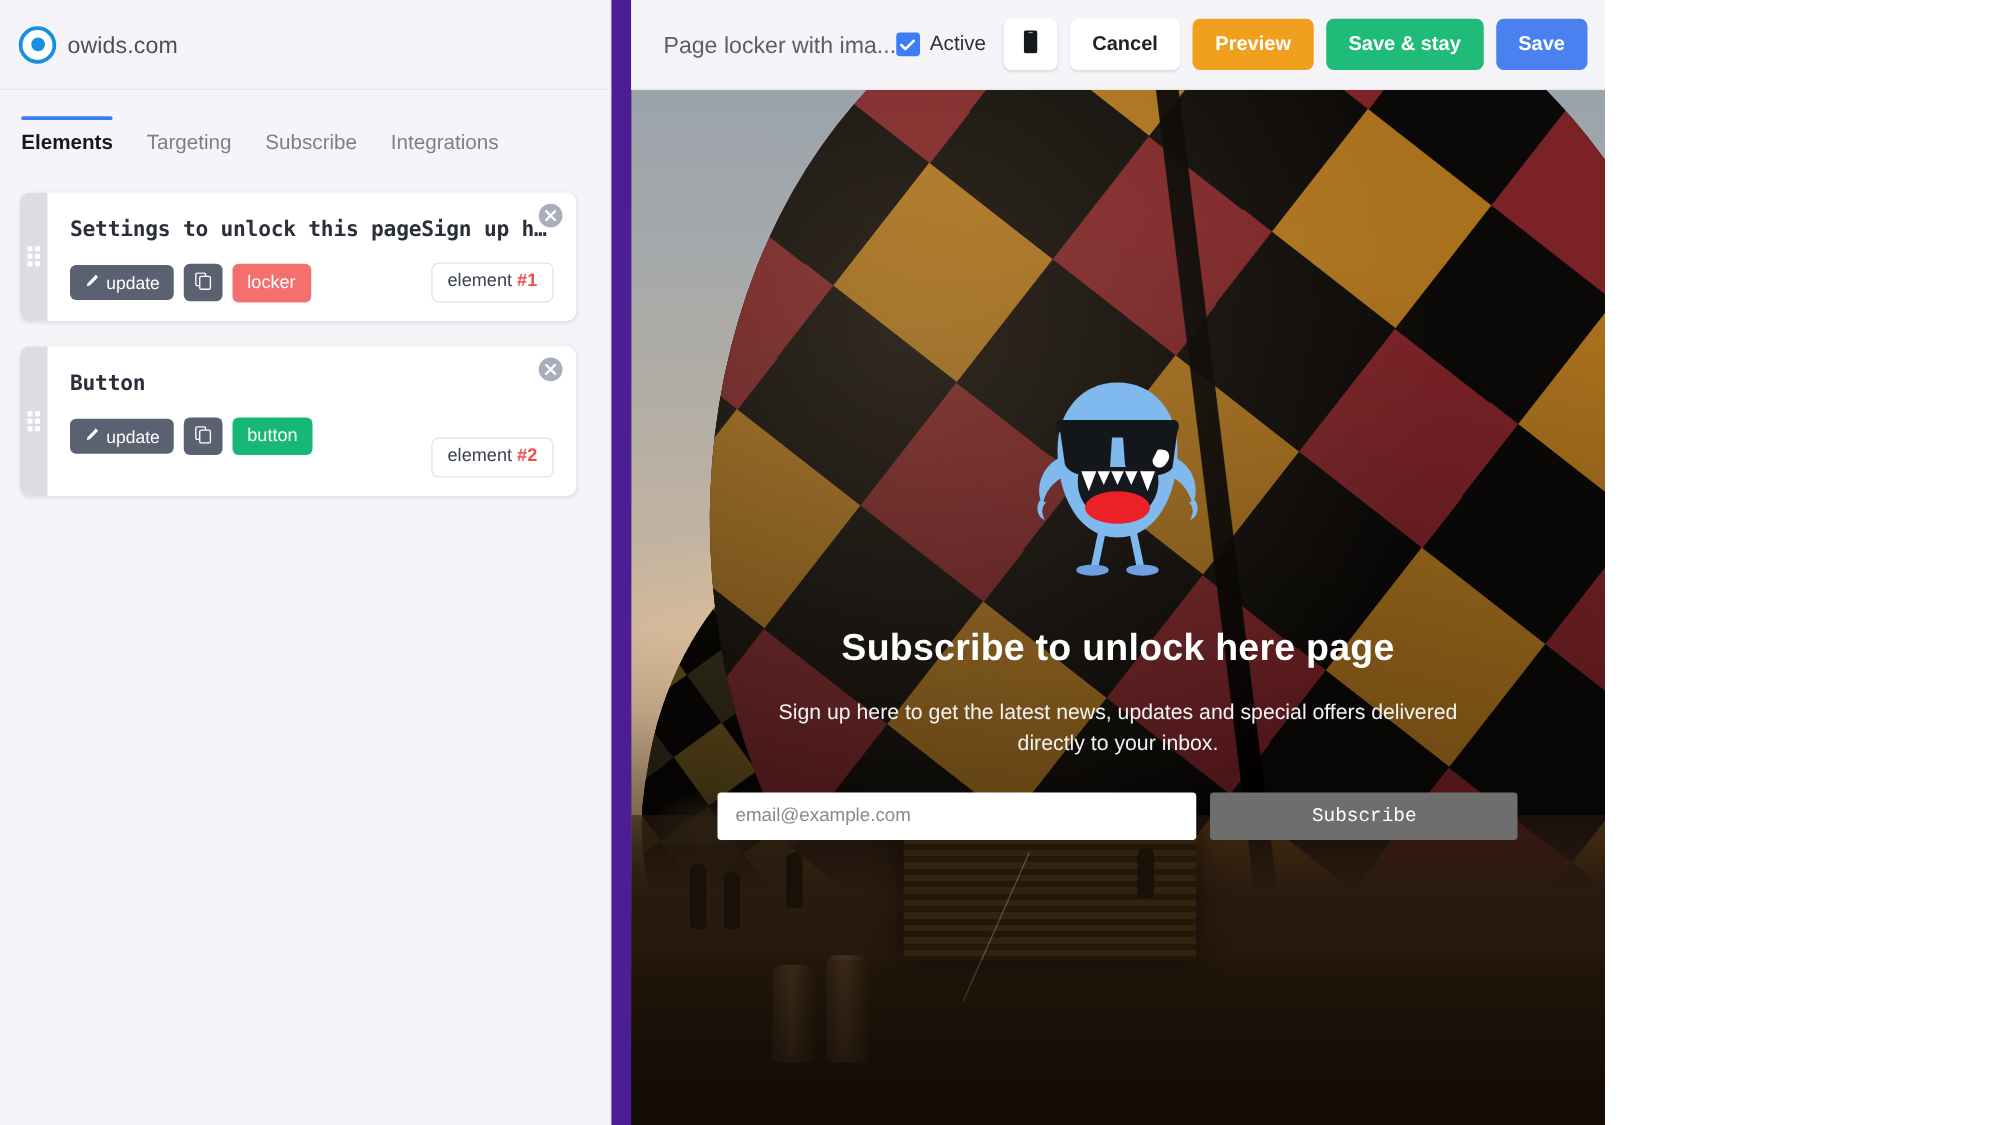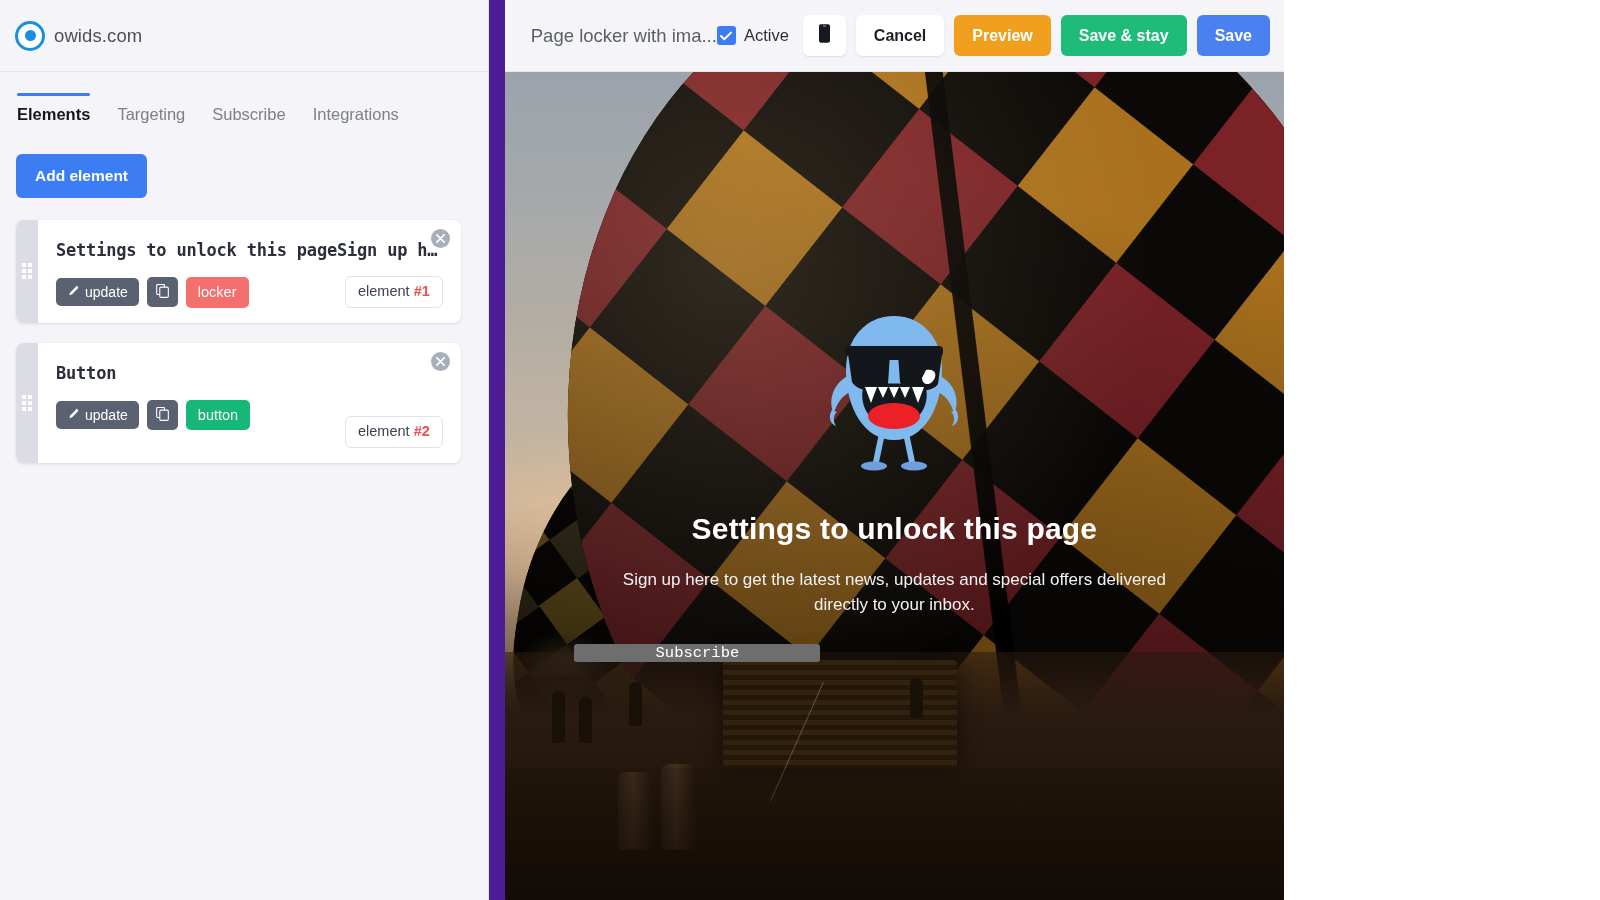--- a/index.html
+++ b/index.html
@@ -528,23 +528,20 @@
       <div class="brand-name">owids.com</div>
     </div>
 
     <div class="tabs">
       <div class="tab active">Elements</div>
       <div class="tab">Targeting</div>
       <div class="tab">Subscribe</div>
       <div class="tab">Integrations</div>
     </div>
 
-    <div class="add-element-wrap">
-      <button class="add-element-btn">Add element</button>
-    </div>
 
     <div class="cards">
 
       <div class="el-card">
         <div class="drag-rail">
           <div class="drag-dots">
               <span></span>
               <span></span>
               <span></span>
               <span></span>
@@ -720,23 +717,24 @@
             <path d="M47 77 L53 93 L59 77 Z" fill="#ffffff"></path>
             <path d="M60 77 L65 88 L70 77 Z" fill="#ffffff"></path>
             <path d="M71 77 L76 88 L81 77 Z" fill="#ffffff"></path>
             <path d="M82 77 L87 88 L92 77 Z" fill="#ffffff"></path>
             <path d="M94 77 L100 93 L106 77 Z" fill="#ffffff"></path>
 
             <ellipse cx="76" cy="106" rx="26" ry="13" fill="#ec2027"></ellipse>
           </svg>
         </div>
 
-        <div class="ov-title">Settings to unlock this page</div>
+        <div class="ov-title">Subscribe to unlock here page</div>
         <div class="ov-sub">Sign up here to get the latest news, updates and special offers delivered directly to your inbox.</div>
 
         <div class="ov-form">
+          <input class="ov-input" type="text" placeholder="email@example.com" style="">
           <button class="ov-submit">Subscribe</button>
         </div>
 
       </div>
     </div>
   </div>
 </div>
 
 </body></html>

